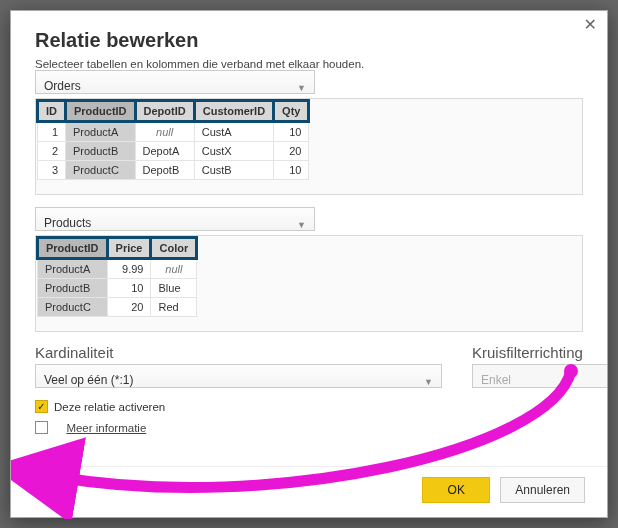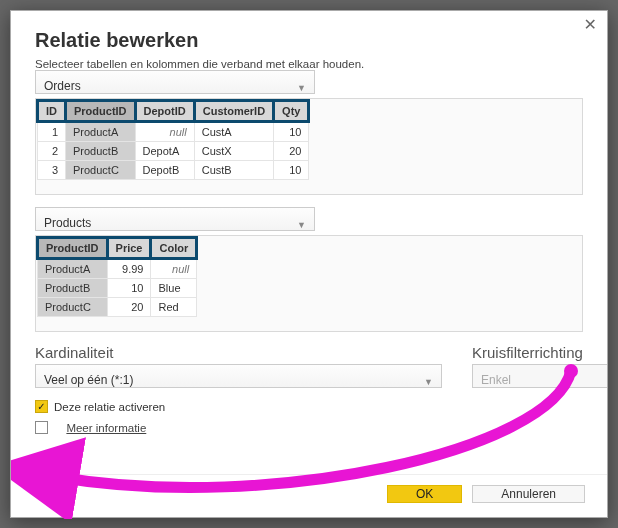--- a/index.html
+++ b/index.html
@@ -83,21 +83,21 @@
   }
   table.preview th.sel { background: #b8b8b8; }
   table.preview td {
     border: 1px solid #e4e4e4;
     background: #fff;
     padding: 3px 7px;
     white-space: nowrap;
   }
   table.preview td.sel { background: #d0d0d0; }
   table.preview td.num, table.preview th.num { text-align: right; }
-  table.preview td.null { font-style: italic; color: #777; text-align: right; }
+  table.preview td.null { font-style: italic; color: #777; text-align: center; }
   .options-row {
     display: flex;
     gap: 30px;
     margin-top: 4px;
   }
   .opt-col { flex: 1; }
   .opt-label {
     font-size: 15px;
     color: #555;
     margin-bottom: 3px;
@@ -126,29 +126,29 @@
   .link { text-decoration: underline; color: #444; cursor: pointer; }
   .footer {
     border-top: 1px solid #eee;
     padding: 10px 22px 14px 22px;
     display: flex;
     justify-content: flex-end;
     gap: 10px;
   }
   .btn {
     min-width: 68px;
-    height: 18px;
+    height: 26px;
     border: 1px solid #ccc;
     background: #f7f7f7;
     font-size: 12px;
     display: inline-flex;
     align-items: center;
     justify-content: center;
     cursor: pointer;
-    padding: 0 28px;
+    padding: 0 14px;
   }
   .btn.primary {
     background: #f2c811;
     border-color: #e0b800;
     color: #222;
     font-weight: 500;
   }
   .annot-svg {
     position: absolute;
     top: 0; left: 0;

